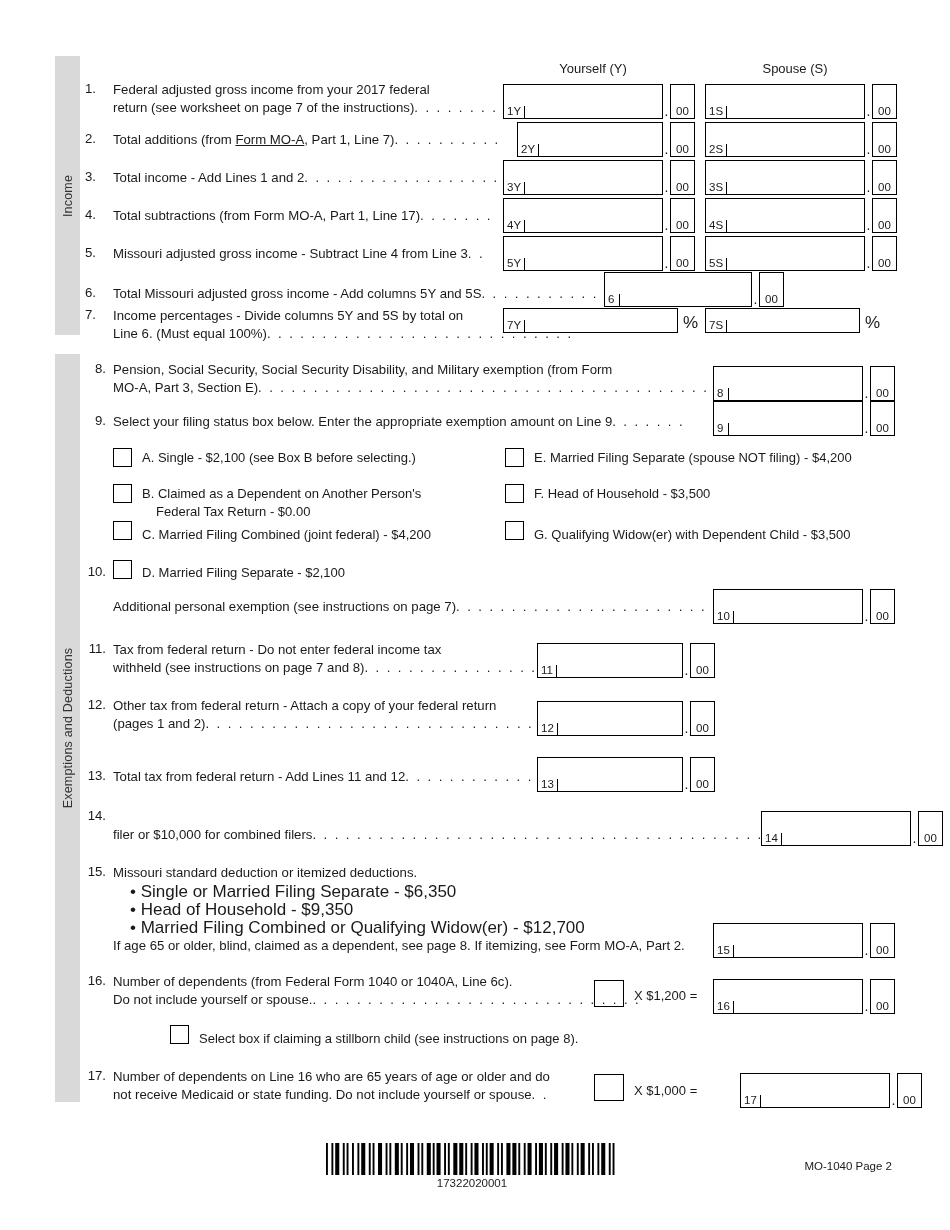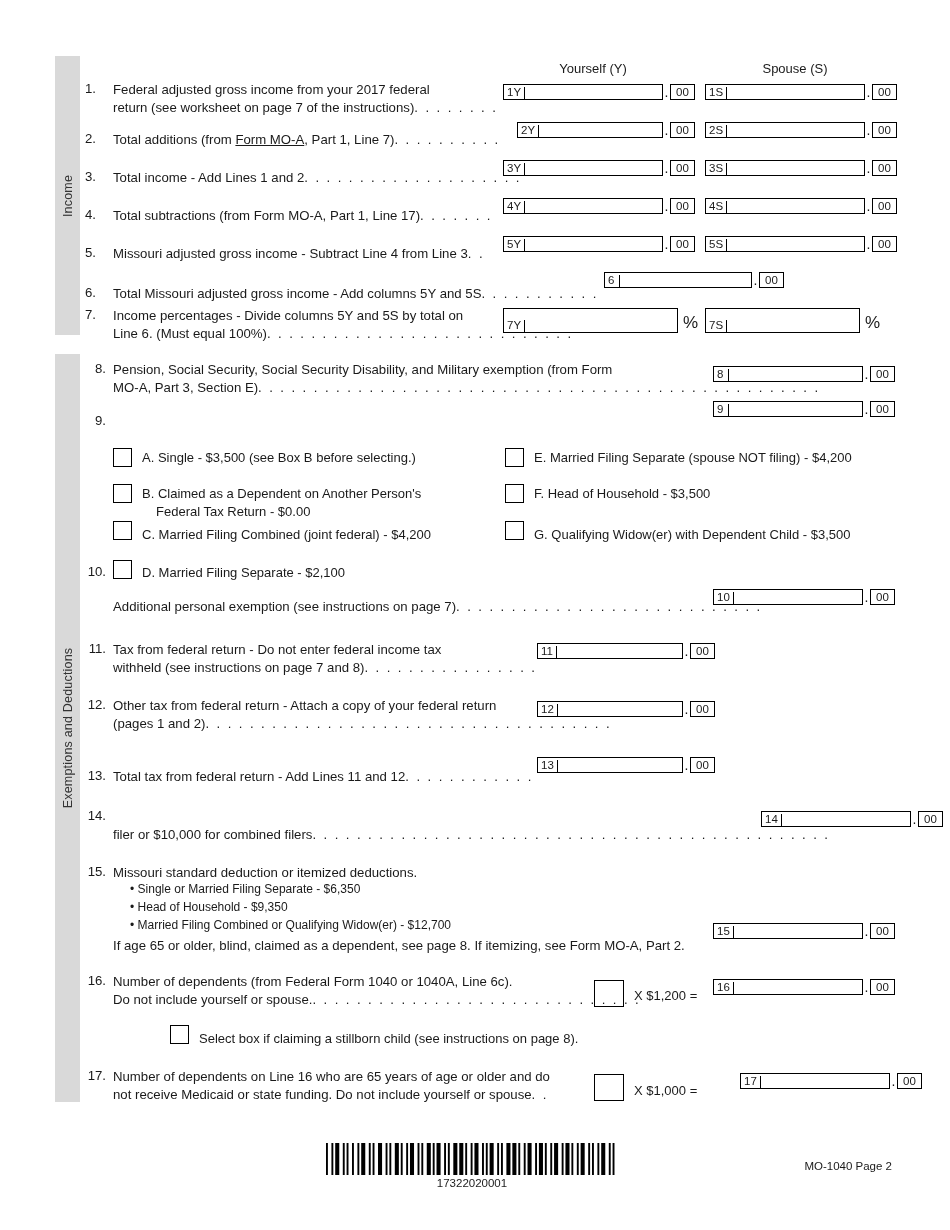--- a/index.html
+++ b/index.html
@@ -21,21 +21,21 @@
     letter-spacing:.2px;
   }
   #bar-income{top:56px;height:279px;}
   #bar-exempt{top:354px;height:748px;}
   .num{position:absolute;text-align:right;font-size:13.2px;}
   .txt{position:absolute;font-size:13.2px;line-height:18.5px;white-space:nowrap;}
   .lead{letter-spacing:1.9px;}
   u.moa{text-decoration:underline;}
 
   
-  .field{position:absolute;display:flex;align-items:stretch;height:16px;}
+  .field{position:absolute;display:flex;align-items:stretch;height:35px;}
   .f-box{
     border:1.4px solid #000;display:flex;align-items:flex-end;
     box-sizing:border-box;background:#fff;
   }
   .f-lbl{
     font-size:11.5px;padding:0 3px 1px 3px;line-height:1;
     border-right:1.4px solid #000;display:flex;align-items:flex-end;
     min-width:15px;box-sizing:border-box;
   }
   .f-in{flex:1;}
@@ -59,21 +59,21 @@
   .colhead{position:absolute;font-size:13px;text-align:center;}
 
   
   .cbox{
     position:absolute;width:19px;height:19px;
     border:1.5px solid #000;box-sizing:border-box;background:#fff;
   }
   .cblabel{position:absolute;font-size:13px;line-height:18px;white-space:nowrap;}
 
   
-  .bul{position:absolute;font-size:12px;white-space:nowrap;}
+  .bul{position:absolute;font-size:17px;white-space:nowrap;}
 
   
   #barcode-wrap{position:absolute;left:326px;top:1143px;width:292px;}
   #barcode{height:32px;width:100%;display:block;}
   #barcode-number{
     text-align:center;font-size:11.5px;margin-top:2px;color:#222;
   }
   #footer-id{position:absolute;right:58px;top:1160px;font-size:11.5px;}
 </style>
 </head>
@@ -222,31 +222,32 @@
   <div class="field" style="left:713px;top:366px;width:182px;">
     <div class="f-box" style="flex:1;">
         <div class="f-lbl">8</div>
         <div class="f-in"></div>
       </div>
     <div class="f-dot">.</div>
     <div class="f-cents">00</div>
   </div>
 
   <div class="num" style="left:82px;top:413px;width:24px;">9.</div>
+  <div class="txt" style="left:113px;top:413px;"><span>Select your filing status box below. Enter the appropriate exemption amount on Line 9</span><span class="lead">. . . . . . .</span></div>
   <div class="field" style="left:713px;top:401px;width:182px;">
     <div class="f-box" style="flex:1;">
         <div class="f-lbl">9</div>
         <div class="f-in"></div>
       </div>
     <div class="f-dot">.</div>
     <div class="f-cents">00</div>
   </div>
 
   <div class="cbox" style="left:113px;top:448px;"></div>
-  <div class="cblabel" style="left:142px;top:449px;">A. Single - $3,500 (see Box B before selecting.)</div>
+  <div class="cblabel" style="left:142px;top:449px;">A. Single - $2,100 (see Box B before selecting.)</div>
 
   <div class="cbox" style="left:113px;top:484px;"></div>
   <div class="cblabel" style="left:142px;top:485px;">B. Claimed as a Dependent on Another Person's</div>
   <div class="cblabel" style="left:156px;top:503px;">Federal Tax Return - $0.00</div>
 
   <div class="cbox" style="left:113px;top:521px;"></div>
   <div class="cblabel" style="left:142px;top:526px;">C. Married Filing Combined (joint federal) - $4,200</div>
 
   <div class="cbox" style="left:113px;top:560px;"></div>
   <div class="cblabel" style="left:142px;top:564px;">D. Married Filing Separate - $2,100</div>

